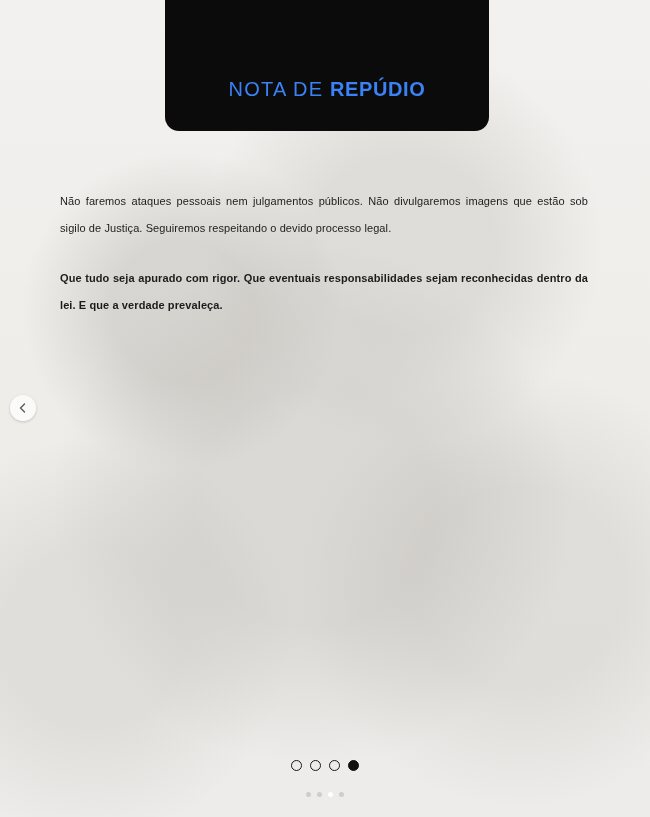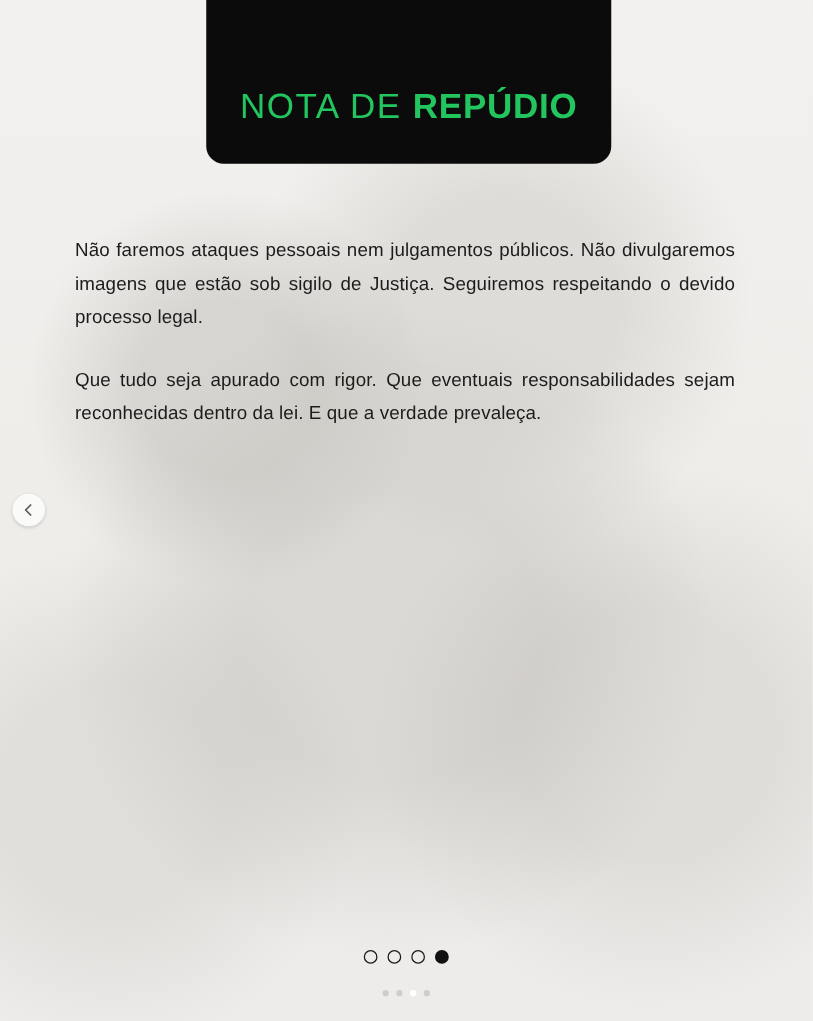--- a/index.html
+++ b/index.html
@@ -40,47 +40,47 @@
     height: 171px;
     background: #0b0b0b;
     border-radius: 14px;
     display: flex;
     align-items: flex-end;
     justify-content: center;
     padding-bottom: 30px;
     box-sizing: border-box;
   }
   .banner-title {
-    color: #22c55e;
-    font-size: 28px;
+    color: #3b82f6;
+    font-size: 20px;
     letter-spacing: 1.2px;
     font-weight: 300;
     white-space: nowrap;
   }
   .banner-title .strong {
     font-weight: 700;
     letter-spacing: 0.6px;
   }
 
   
   .content {
     position: absolute;
     left: 60px;
     top: 188px;
     width: 528px;
   }
   .para {
-    font-size: 15px;
+    font-size: 11px;
     line-height: 26.5px;
     text-align: justify;
     color: #1c1c1c;
     margin: 0 0 24px 0;
     letter-spacing: 0.1px;
   }
-  .para:last-child { margin-bottom: 0; }
+  .para:last-child { margin-bottom: 0; font-weight: bold; }
 
   
   .nav-prev {
     position: absolute;
     left: 10px;
     top: 395px;
     width: 26px;
     height: 26px;
     border-radius: 50%;
     background: rgba(255,255,255,0.72);

